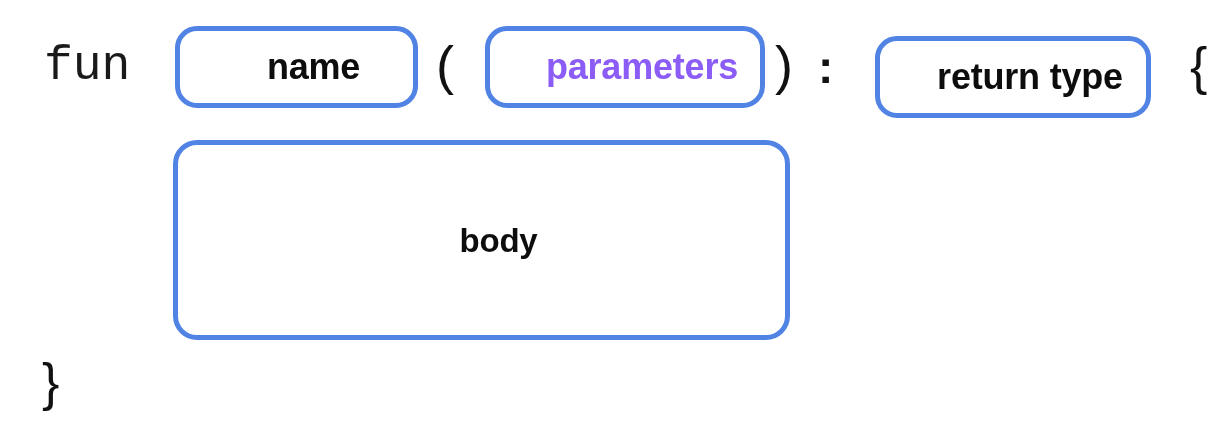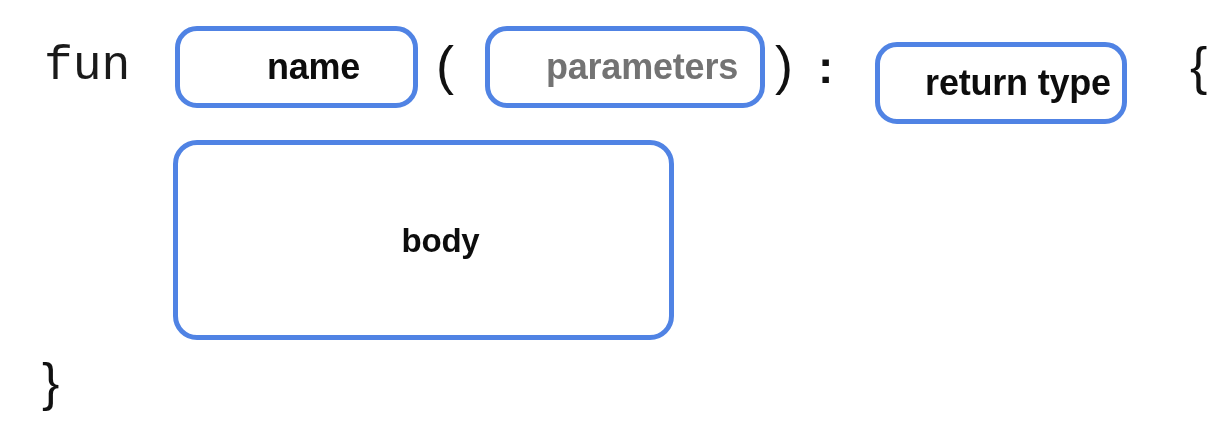--- a/index.html
+++ b/index.html
@@ -91,32 +91,32 @@
 
   <div class="node kw-mono" style="left:44px; top:42px;font-family:Liberation Mono, monospace;">fun</div>
 
   <div class="slot" style="left: 175px; top: 26px; width: 243px; height: 82px; border-color: rgb(80, 131, 228);">
     <span class="slot-label" style="color: rgb(13, 13, 13);">name</span>
   </div>
 
   <div class="node punct" style="left:436px; top:38px;">(</div>
 
   <div class="slot" style="left: 485px; top: 26px; width: 280px; height: 82px; border-color: rgb(80, 131, 228);">
-    <span class="slot-label" style="color: #737373;">parameters</span>
+    <span class="slot-label" style="color: #8b5cf6;">parameters</span>
   </div>
 
   <div class="node punct" style="left:775px; top:38px;">)</div>
 
   <div class="node punct bold" style="left:818px; top:44px;">:</div>
 
-  <div class="slot" style="left: 875px; top: 42px; width: 252px; height: 82px; border-color: rgb(80, 131, 228); text-align: right;">
+  <div class="slot" style="left: 875px; top: 36px; width: 276px; height: 82px; border-color: rgb(80, 131, 228); text-align: right;">
     <span class="slot-label" style="color: rgb(13, 13, 13);">return type</span>
   </div>
 
   <div class="node punct brace" style="left:1190px; top:40px;">{</div>
 
-  <div class="slot body-slot" style="left: 173px; top: 140px; width: 501px; height: 200px; border-color: rgb(80, 131, 228);">
+  <div class="slot body-slot" style="left: 173px; top: 140px; width: 617px; height: 200px; border-color: rgb(80, 131, 228);">
     <span class="slot-label" style="color: rgb(13, 13, 13);">body</span>
   </div>
 
   <div class="node punct brace" style="left:42px; top:356px;">}</div>
 
 </div>
 
 </body></html>

